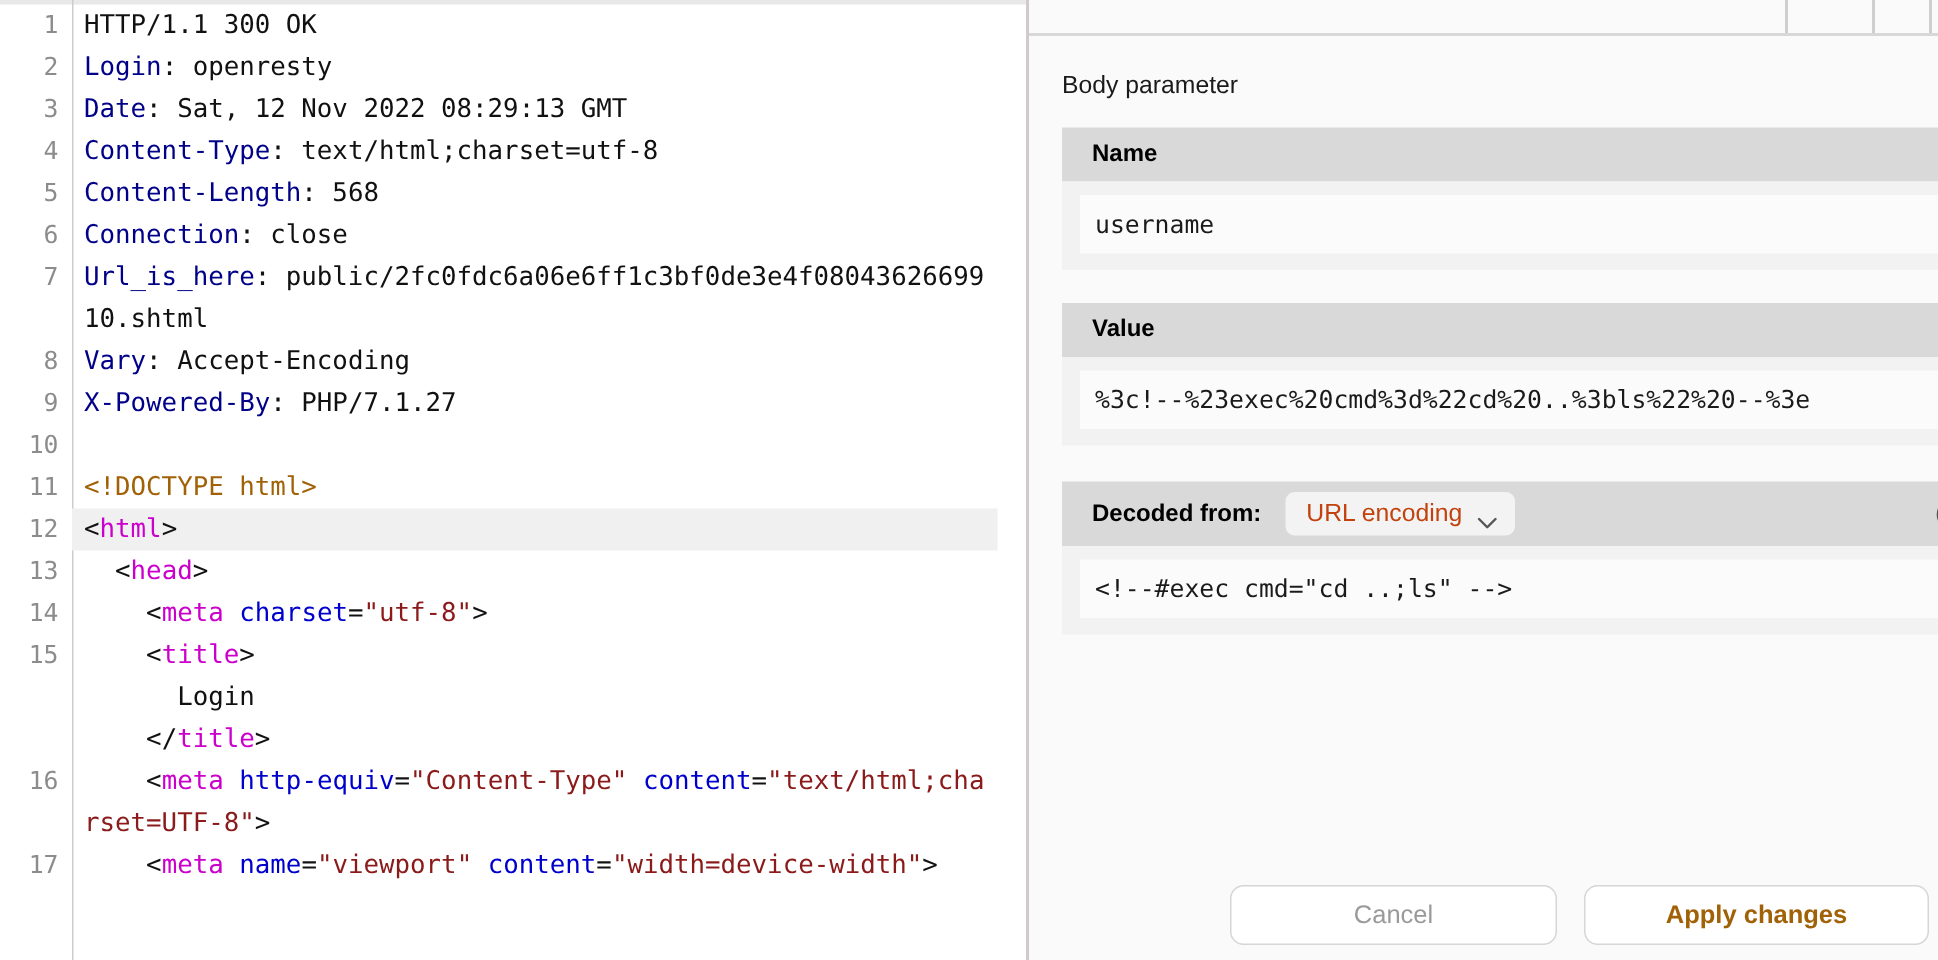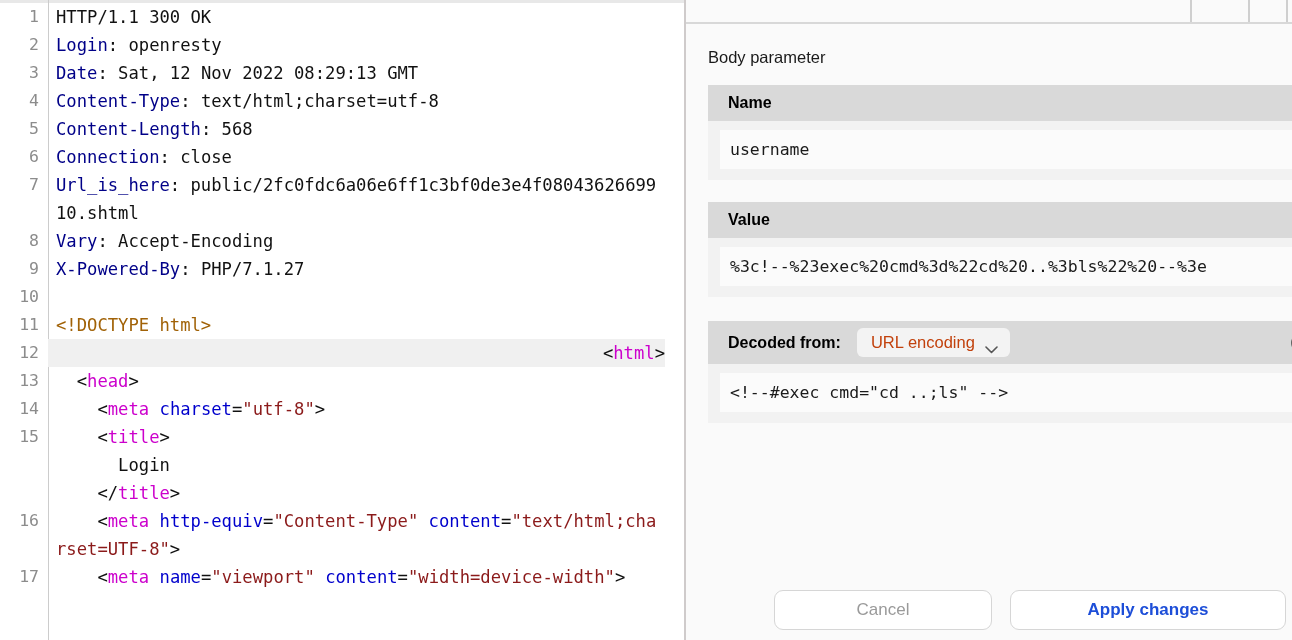--- a/index.html
+++ b/index.html
@@ -27,21 +27,21 @@
     position: absolute; top: 0; bottom: 0; left: 48px;
     width: 1px; background: #cccccc;
   }
   .code-rows {
     position: absolute; top: 3px; left: 0; right: 0;
     font-family: "DejaVu Sans Mono", "Liberation Mono", monospace;
     font-size: 17.2px;
     line-height: 28px;
   }
   .row { position: relative; display: flex; align-items: flex-start; min-height: 28px; }
-  .row.hl .code { background: #f0f0f0; text-align: right; }
+  .row.hl .code { background: #f0f0f0; }
   .ln {
     width: 48px; flex: 0 0 48px;
     text-align: right; padding-right: 9px;
     color: #8c8c8c;
     font-size: 16.5px;
   }
   .code {
     flex: 1 1 auto;
     padding-left: 8px;
     color: #111111;
@@ -128,21 +128,21 @@
   }
   .btn {
     border: 1.6px solid #d6d6d6;
     border-radius: 9px;
     background: #ffffff;
     padding: 9px 0;
     width: 220px;
     font-size: 17px;
   }
   .btn-cancel { color: #9a9a9a; width: 218px; }
-  .btn-apply { color: #1d4ed8; font-weight: bold; width: 276px; }
+  .btn-apply { color: #a16207; font-weight: bold; width: 230px; }
 </style>
 </head>
 <body>
 
 <div id="app">
 
   <div class="code-pane">
     <div class="code-topline"></div>
     <div class="gutter-rule"></div>
     <div class="code-rows" id="code-rows">

